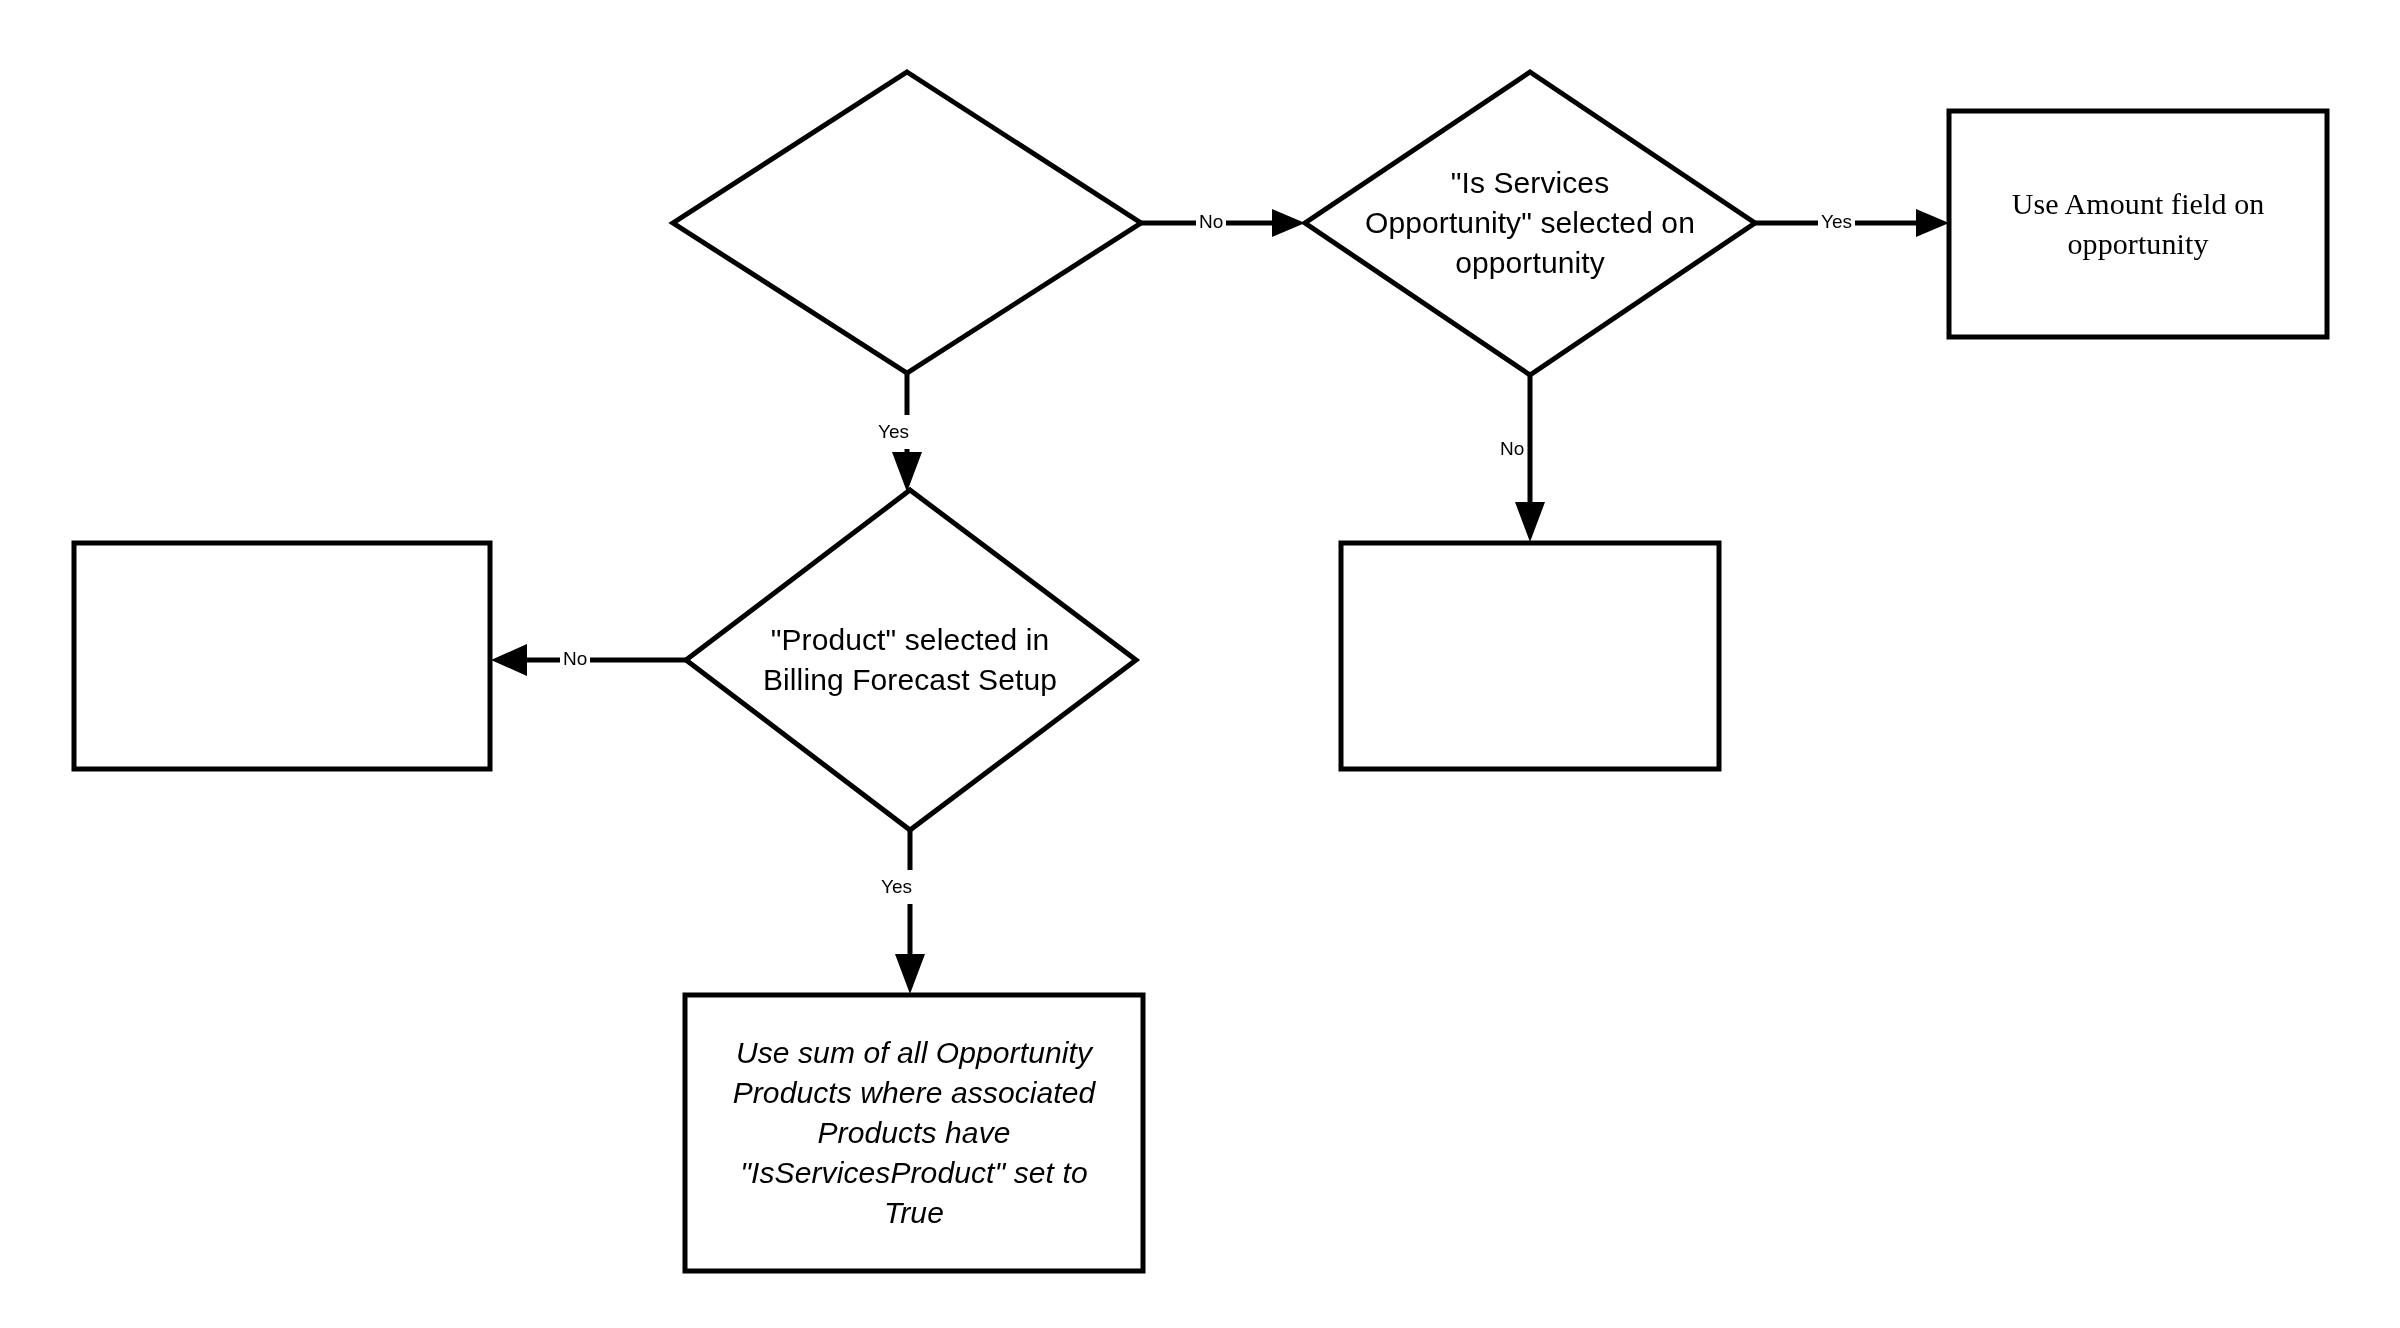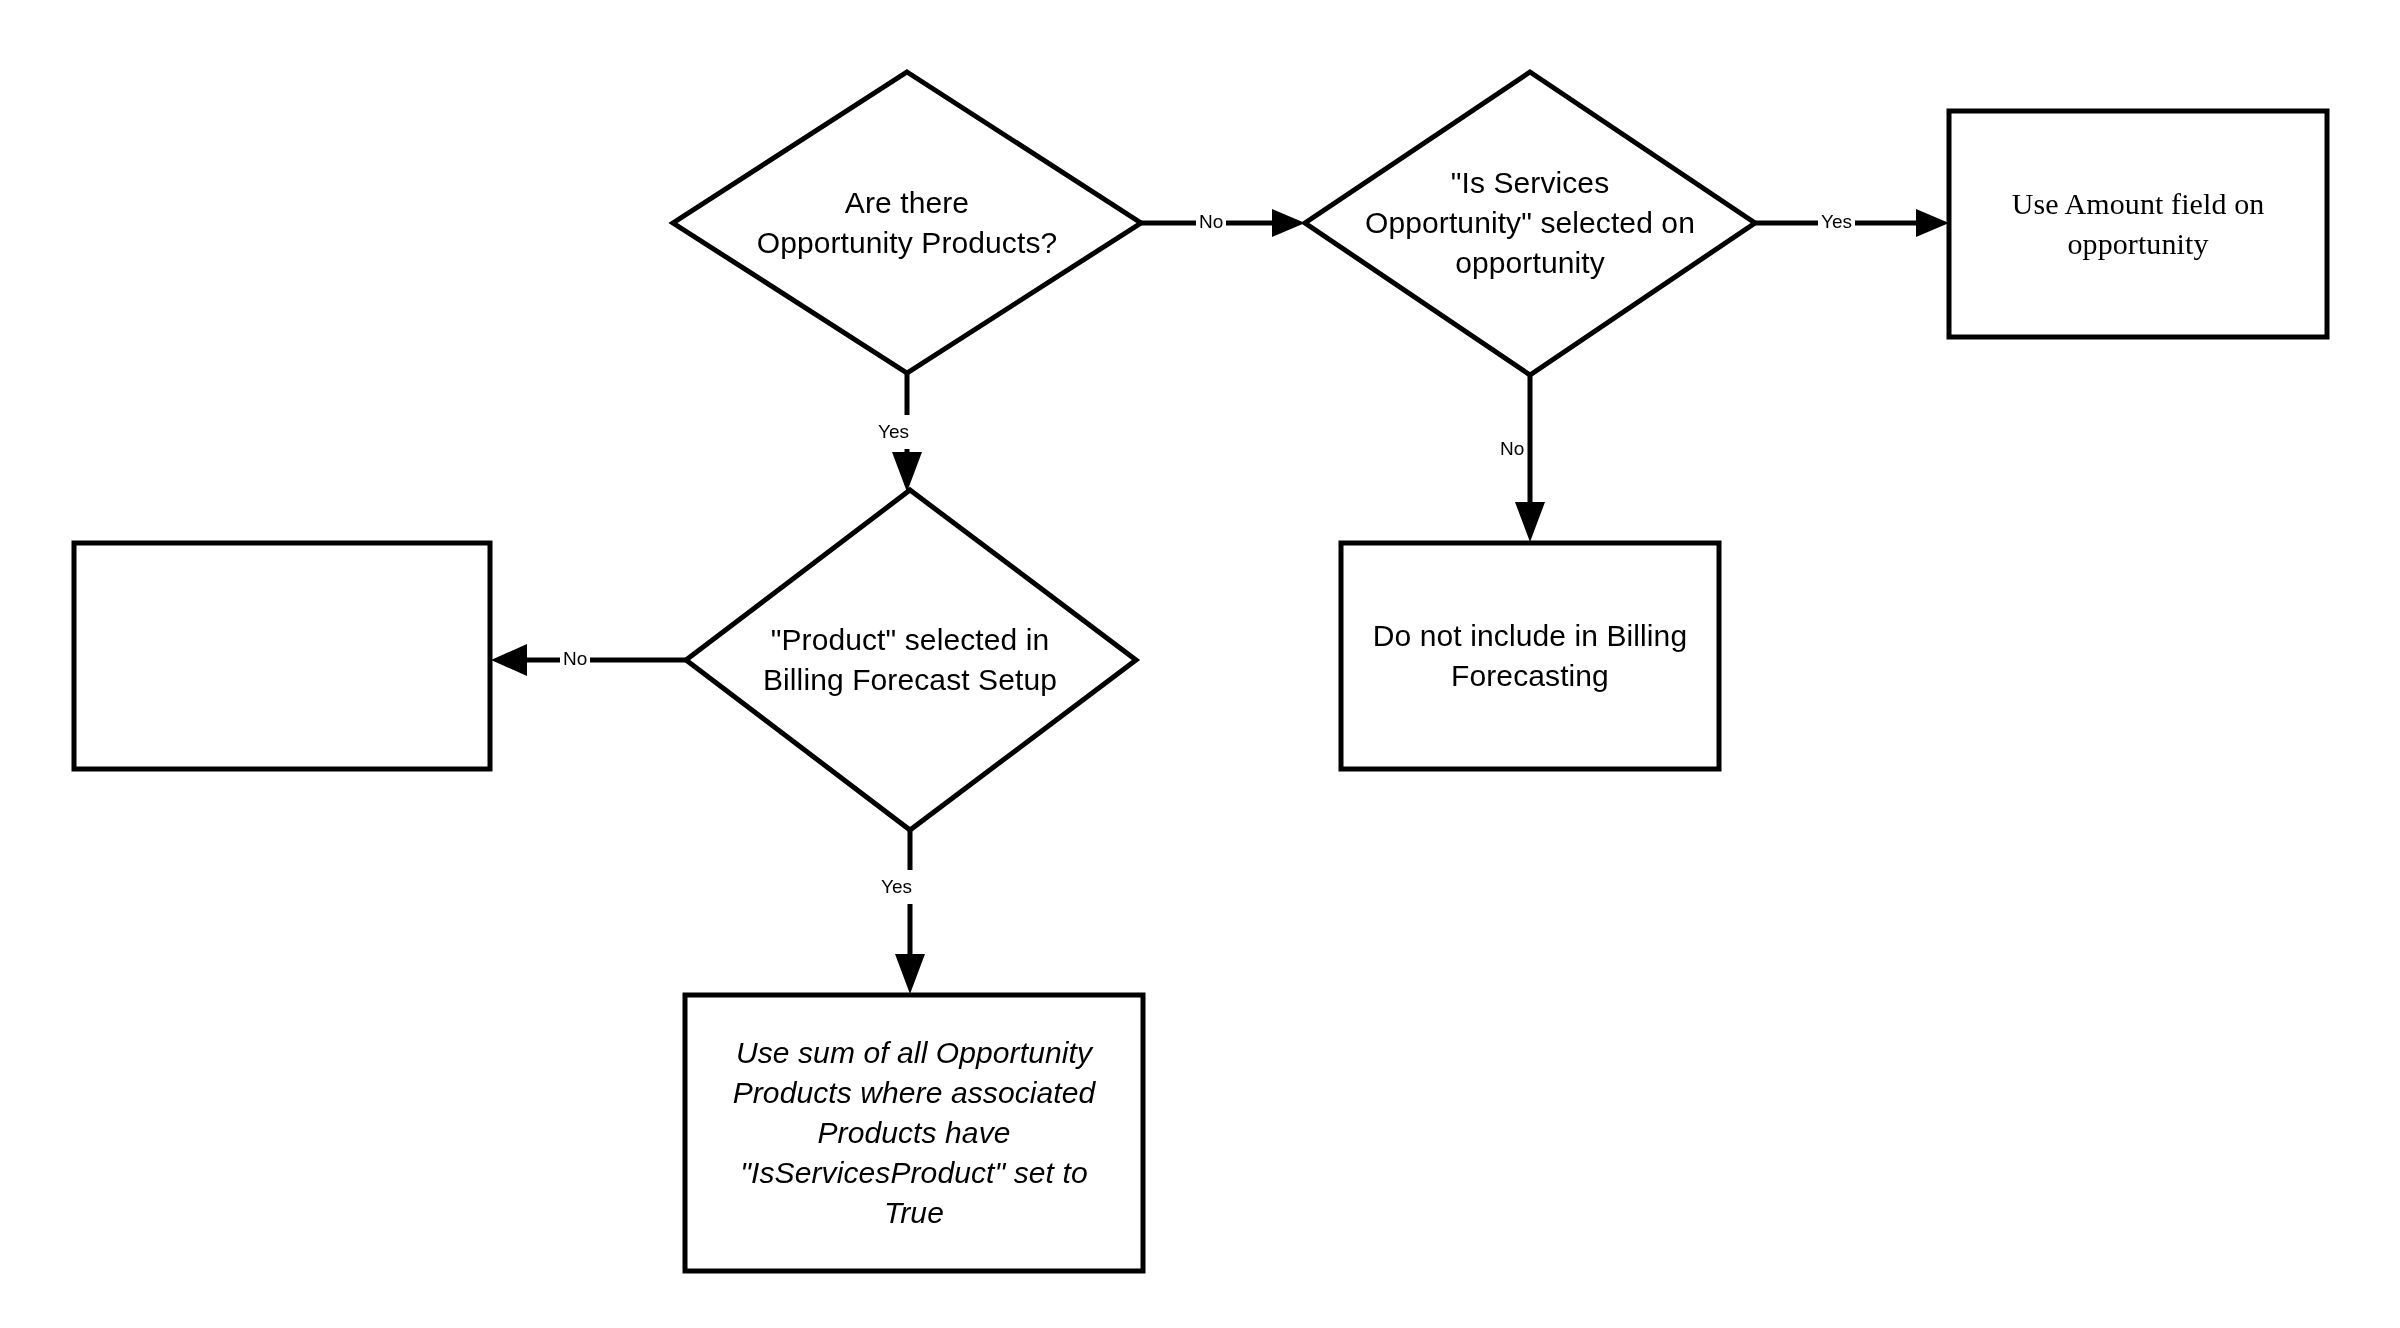--- a/index.html
+++ b/index.html
@@ -108,32 +108,28 @@
 
     <polygon class="shape-stroke" points="910,490 1136,660 910,688 686,660" style="display:none"></polygon>
     <polygon class="shape-stroke" points="910,490 1136,660 910,830 686,660"></polygon>
 
     <rect class="shape-stroke" x="74" y="543" width="416" height="226"></rect>
 
     <rect class="shape-stroke" x="685" y="995" width="458" height="276"></rect>
 
   </svg>
 
-  <div class="node-label" style="left:673px; top:148px; width:468px; height:150px;">Are there
-Opportunity Products?</div>
 
   <div class="node-label" style="left:1320px; top:148px; width:420px; height:150px;">"Is Services
 Opportunity" selected on
 opportunity</div>
 
   <div class="node-label" style="left:1959px; top:121px; width:358px; height:206px;font-family:Liberation Serif, serif;">Use Amount field on
 opportunity</div>
 
-  <div class="node-label" style="left:1351px; top:553px; width:358px; height:206px;">Do not include in Billing
-Forecasting</div>
 
   <div class="node-label" style="left:700px; top:600px; width:420px; height:120px;">"Product" selected in
 Billing Forecast Setup</div>
 
 
   <div class="node-label" style="left:695px; top:1005px; width:438px; height:256px;font-style:italic;">Use sum of all Opportunity
 Products where associated
 Products have
 "IsServicesProduct" set to
 True</div>

